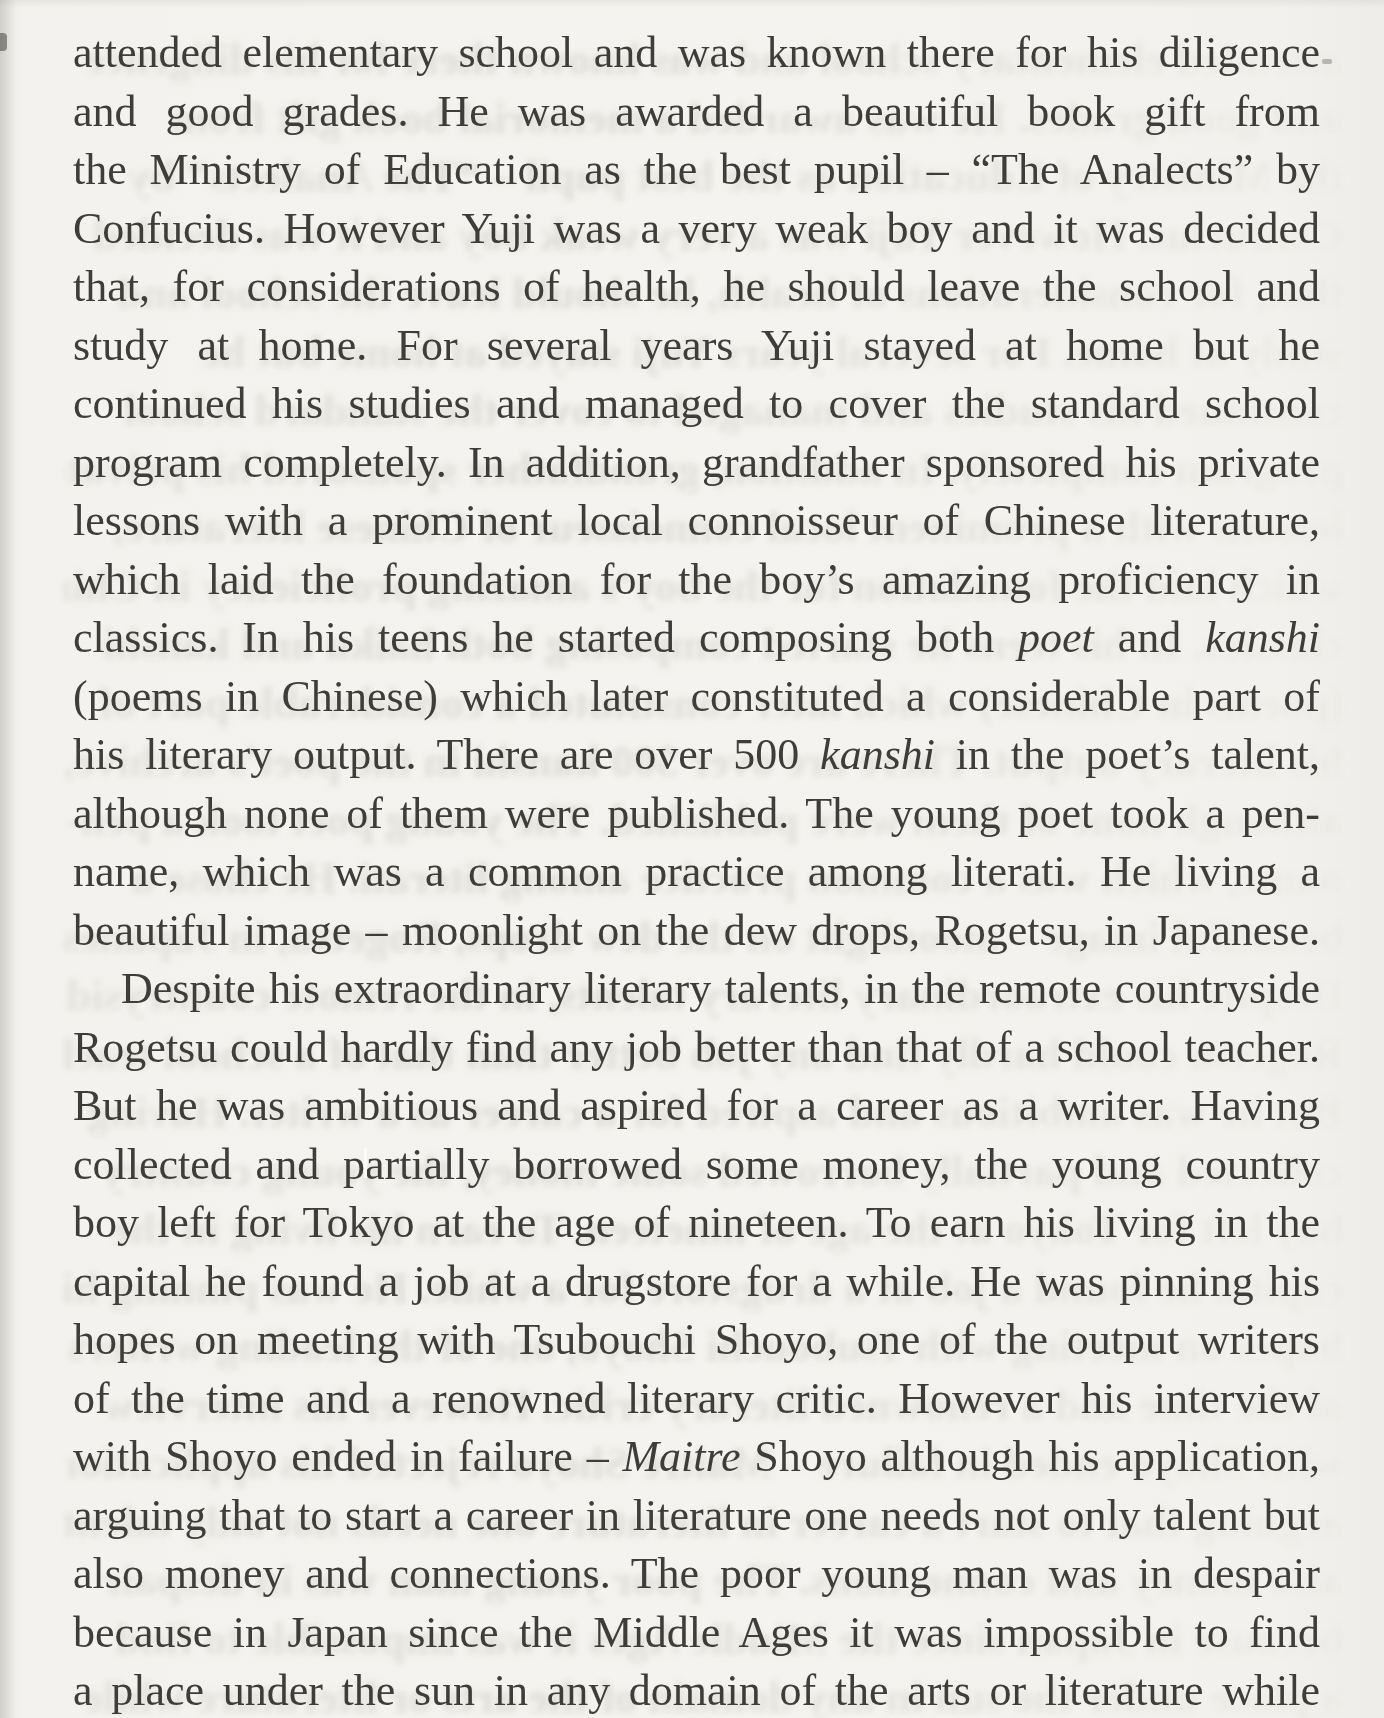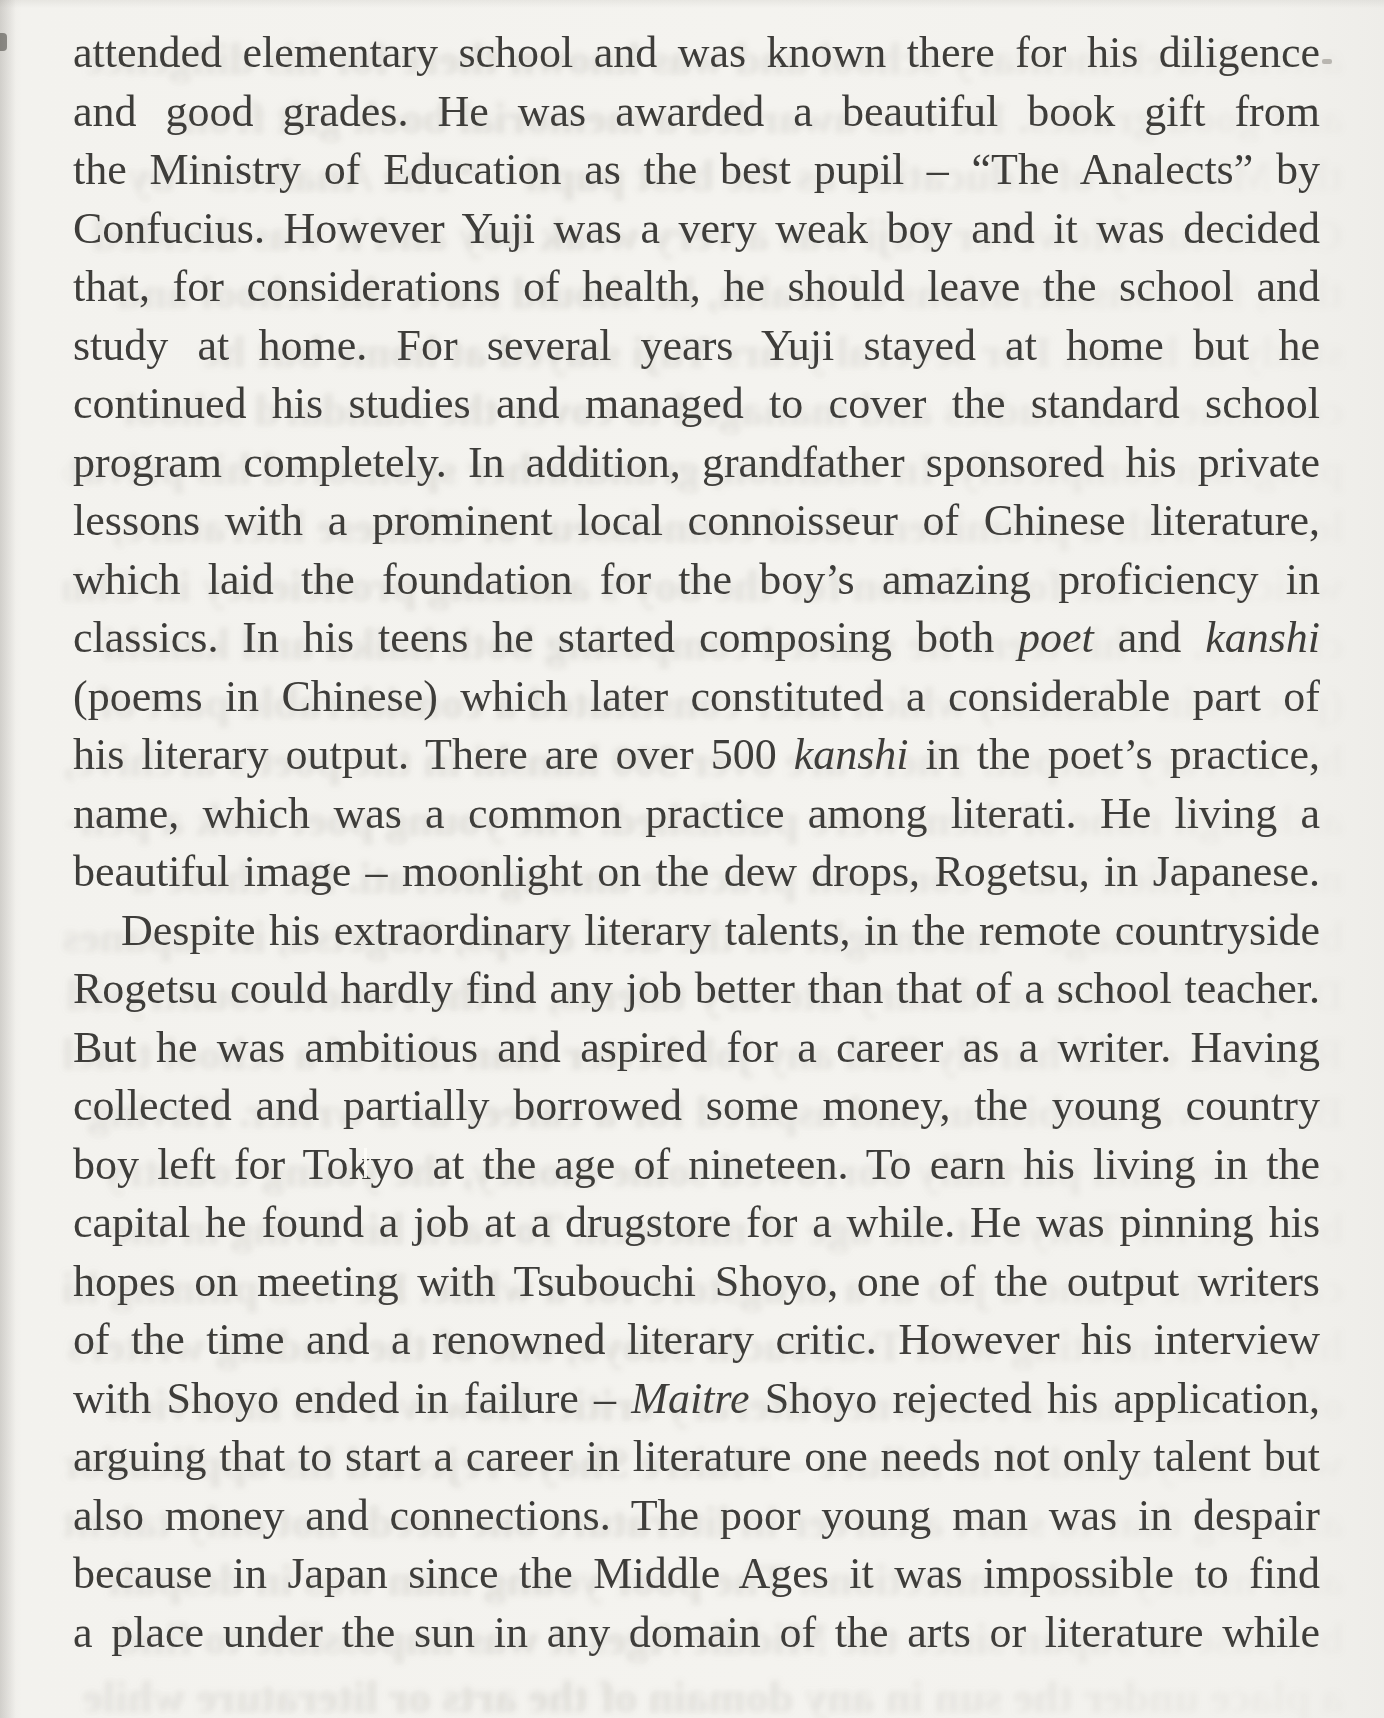--- a/index.html
+++ b/index.html
@@ -94,32 +94,33 @@
       <div class="line" style=""><span>the Ministry of Education as the best pupil – “The Analects” by</span></div>
       <div class="line" style=""><span>Confucius. However Yuji was a very weak boy and it was decided</span></div>
       <div class="line" style=""><span>that, for considerations of health, he should leave the school and</span></div>
       <div class="line" style=""><span>study at home. For several years Yuji stayed at home but he</span></div>
       <div class="line" style=""><span>continued his studies and managed to cover the standard school</span></div>
       <div class="line" style=""><span>program completely. In addition, grandfather sponsored his private</span></div>
       <div class="line" style=""><span>lessons with a prominent local connoisseur of Chinese literature,</span></div>
       <div class="line" style=""><span>which laid the foundation for the boy’s amazing proficiency in Chinese</span></div>
       <div class="line" style=""><span>classics. In his teens he started composing both </span><span class="it">poet</span><span> and </span><span class="it">kanshi</span></div>
       <div class="line" style=""><span>(poems in Chinese) which later constituted a considerable part of</span></div>
-      <div class="line" style=""><span>his literary output. There are over 500 </span><span class="it">kanshi</span><span> in the poet’s practice,</span></div>
+      <div class="line" style=""><span>his literary output. There are over 500 </span><span class="it">kanshi</span><span> in the poet’s talent,</span></div>
+      <div class="line" style=""><span>although none of them were published. The young poet took a pen-</span></div>
       <div class="line" style=""><span>name, which was a common practice among literati. He living a</span></div>
       <div class="line" style=""><span>beautiful image – moonlight on the dew drops, Rogetsu, in Japanese.</span></div>
       <div class="line indent" style=""><span>Despite his extraordinary literary talents, in the remote countryside</span></div>
       <div class="line" style=""><span>Rogetsu could hardly find any job better than that of a school teacher.</span></div>
       <div class="line" style=""><span>But he was ambitious and aspired for a career as a writer. Having</span></div>
       <div class="line" style=""><span>collected and partially borrowed some money, the young country</span></div>
       <div class="line" style=""><span>boy left for Tokyo at the age of nineteen. To earn his living in the</span></div>
       <div class="line" style=""><span>capital he found a job at a drugstore for a while. He was pinning his</span></div>
       <div class="line" style=""><span>hopes on meeting with Tsubouchi Shoyo, one of the output writers</span></div>
       <div class="line" style=""><span>of the time and a renowned literary critic. However his interview</span></div>
-      <div class="line" style=""><span>with Shoyo ended in failure – </span><span class="it">Maitre</span><span> Shoyo rejected his application,</span></div>
+      <div class="line" style=""><span>with Shoyo ended in failure – </span><span class="it">Maitre</span><span> Shoyo although his application,</span></div>
       <div class="line" style=""><span>arguing that to start a career in literature one needs not only talent but</span></div>
       <div class="line" style=""><span>also money and connections. The poor young man was in despair</span></div>
       <div class="line" style=""><span>because in Japan since the Middle Ages it was impossible to find</span></div>
       <div class="line" style=""><span>a place under the sun in any domain of the arts or literature while</span></div>
     </div>
   <div class="edge-left"></div>
   <div class="edge-top"></div>
   <div class="speck-left"></div>
   <div class="speck-topright"></div>
   <div class="scratch"></div>

